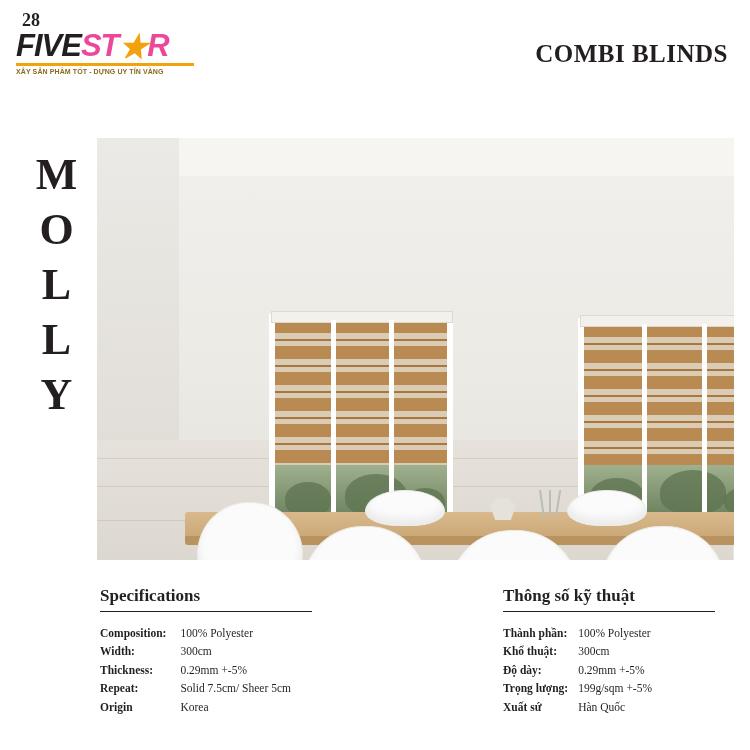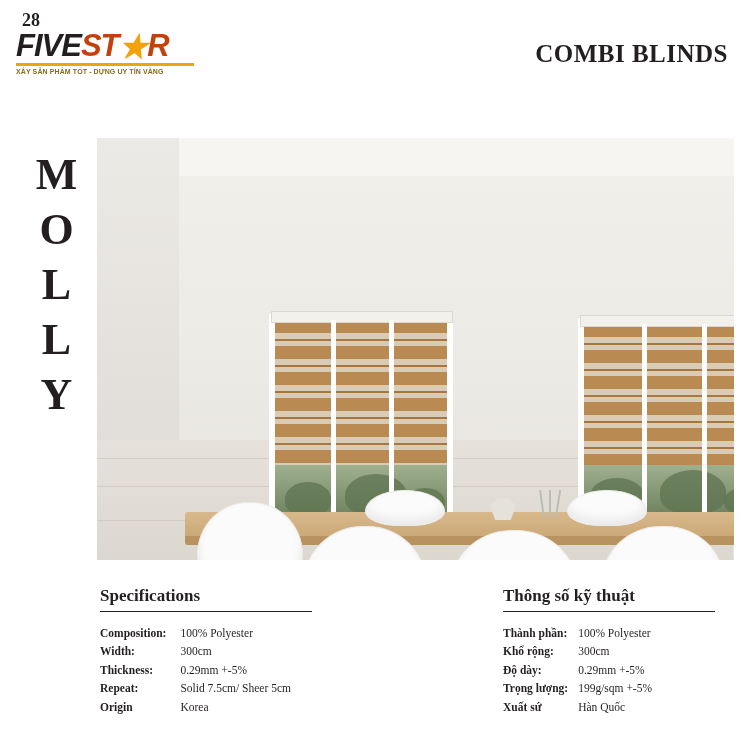--- a/index.html
+++ b/index.html
@@ -40,21 +40,21 @@
   .logo-text {
     font-family: "Liberation Sans", sans-serif;
     font-weight: bold;
     font-style: italic;
     font-size: 31px;
     letter-spacing: -1px;
     line-height: 34px;
     color: #231f20;
   }
   .logo-five { color: #231f20; }
-  .logo-star-word { color: #c2410c; }
+  .logo-star-word { color: #ec4899; }
   .star-glyph {
     color: #f2a20c;
     font-size: 33px;
     line-height: 34px;
     position: relative;
     top: 2px;
   }
   .logo-underline {
     width: 178px;
     height: 3px;
@@ -407,21 +407,21 @@
 <div class="spec-col spec-right">
   <div class="spec-title">Thông số kỹ thuật</div>
   <div class="spec-rule"></div>
   <table class="spec-table">
     <tbody>
       <tr>
         <td class="spec-label">Thành phần:</td>
         <td class="spec-value">100% Polyester</td>
       </tr>
       <tr>
-        <td class="spec-label">Khổ rộng:</td>
+        <td class="spec-label">Khổ thuật:</td>
         <td class="spec-value">300cm</td>
       </tr>
       <tr>
         <td class="spec-label">Độ dày:</td>
         <td class="spec-value">0.29mm +-5%</td>
       </tr>
       <tr>
         <td class="spec-label">Trọng lượng:</td>
         <td class="spec-value">199g/sqm +-5%</td>
       </tr>

